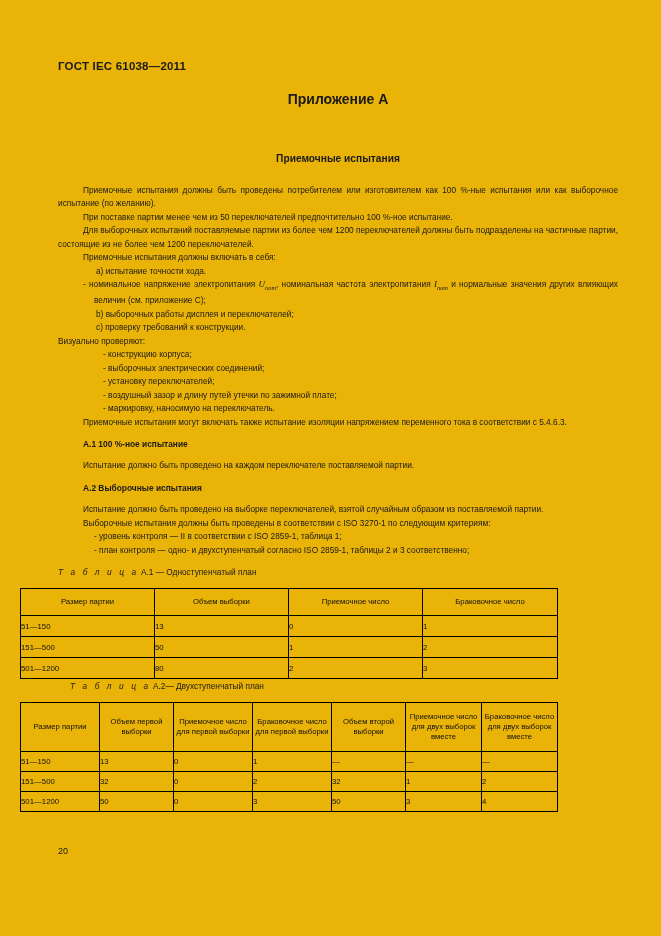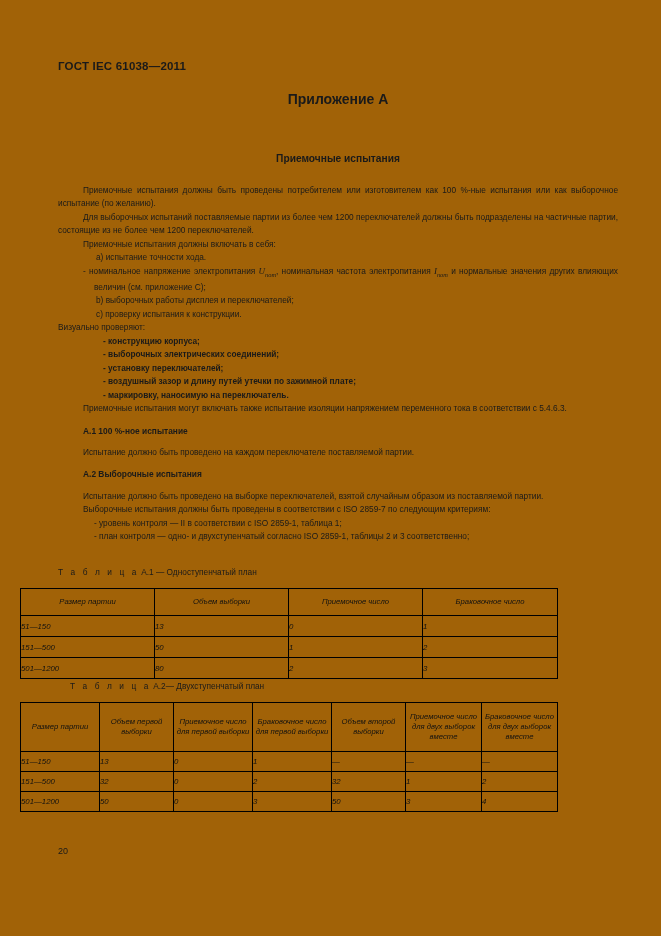--- a/index.html
+++ b/index.html
@@ -8,21 +8,21 @@
     background: #ffffff;
   }
   body {
     font-family: "Liberation Sans", sans-serif;
     color: #1a1a1a;
   }
   .page {
     position: relative;
     width: 661px;
     height: 936px;
-    background: #a16207;
+    background: #eab308;
     overflow: hidden;
   }
   .content {
     position: absolute;
     left: 58px;
     top: 0;
     width: 560px;
   }
 
   
@@ -70,21 +70,21 @@
     text-align: justify;
   }
   p {
     margin: 0;
     text-align: justify;
     text-justify: inter-word;
   }
   .ind { text-indent: 25px; }
   .noind { text-indent: 0; }
   .li-a { padding-left: 38px; text-indent: 0; }
-  .li-dash { padding-left: 45px; text-indent: 0; font-weight: bold; }
+  .li-dash { padding-left: 45px; text-indent: 0; }
   .li-dash2 { padding-left: 36px; text-indent: 0; }
   .hang-dash {
     padding-left: 36px;
     text-indent: -11px;
   }
   .sec-head {
     font-weight: bold;
     font-size: 8.4px;
     text-indent: 25px;
   }
@@ -106,37 +106,37 @@
     font-size: 8.8px;
   }
 
   
   .tbl-caption {
     font-size: 8.3px;
     margin: 0;
   }
   .tbl-caption .tw {
     letter-spacing: 2.6px;
+    font-style: italic;
   }
 
   
   table.gost {
     border-collapse: collapse;
     font-size: 7.8px;
     width: 537px;
     table-layout: fixed;
   }
   table.gost th,
   table.gost td {
     border: 0.8px solid #000;
     vertical-align: middle;
     padding: 0;
     font-weight: normal;
     color: #111;
-    font-style: italic;
   }
   table.gost thead th {
     border-bottom-width: 1.6px;
     line-height: 10.2px;
   }
   table.gost th {
     font-size: 7.7px;
   }
 
   
@@ -181,40 +181,41 @@
   <div class="content">
 
     <div class="annex-title">
       <span>Приложение А</span>
     </div>
 
     <div class="main-heading">Приемочные испытания</div>
 
     <div class="body-block">
       <p class="ind">Приемочные испытания должны быть проведены потребителем или изготовителем как 100 %-ные испытания или как выборочное испытание (по желанию).</p>
+      <p class="ind">При поставке партии менее чем из 50 переключателей предпочтительно 100 %-ное испытание.</p>
       <p class="ind">Для выборочных испытаний поставляемые партии из более чем 1200 переключателей должны быть подразделены на частичные партии, состоящие из не более чем 1200 переключателей.</p>
       <p class="ind">Приемочные испытания должны включать в себя:</p>
       <p class="li-a">a)  испытание точности хода.</p>
       <p class="hang-dash"><span>-  номинальное напряжение электропитания </span><var><span>U</span><sub>nom</sub></var><span>, номинальная частота электропитания </span><var><span>I</span><sub>nom</sub></var><span> и нормальные значения других влияющих величин (см. приложение С);</span></p>
       <p class="li-a">b)  выборочных работы дисплея и переключателей;</p>
-      <p class="li-a">c)  проверку испытания к конструкции.</p>
+      <p class="li-a">c)  проверку требований к конструкции.</p>
       <p class="noind">Визуально проверяют:</p>
       <p class="li-dash">-  конструкцию корпуса;</p>
       <p class="li-dash">-  выборочных электрических соединений;</p>
       <p class="li-dash">-  установку переключателей;</p>
       <p class="li-dash">-  воздушный зазор и длину путей утечки по зажимной плате;</p>
       <p class="li-dash">-  маркировку, наносимую на переключатель.</p>
       <p class="ind">Приемочные испытания могут включать также испытание изоляции напряжением переменного тока в соответствии с 5.4.6.3.</p>
 
       <p class="sec-head sp-before sp-after">A.1  100 %-ное испытание</p>
       <p class="ind">Испытание должно быть проведено на каждом переключателе поставляемой партии.</p>
 
       <p class="sec-head sp-before sp-after">A.2  Выборочные испытания</p>
       <p class="ind">Испытание должно быть проведено на выборке переключателей, взятой случайным образом из поставляемой партии.</p>
-      <p class="ind">Выборочные испытания должны быть проведены в соответствии с ISO 2859-7 по следующим критериям:</p>
+      <p class="ind">Выборочные испытания должны быть проведены в соответствии с ISO 3270-1 по следующим критериям:</p>
       <p class="li-dash2">-  уровень контроля — II в соответствии с ISO 2859-1, таблица 1;</p>
       <p class="li-dash2">-  план контроля — одно- и двухступенчатый согласно ISO 2859-1, таблицы 2 и 3 соответственно;</p>
     </div>
 
     <p class="tbl-caption cap-a1"><span class="tw">Т а б л и ц а</span><span> А.1 — Одноступенчатый план</span></p>
 
     <p class="tbl-caption cap-a2"><span class="tw">Т а б л и ц а</span><span> А.2— Двухступенчатый план</span></p>
 
   </div>
 

